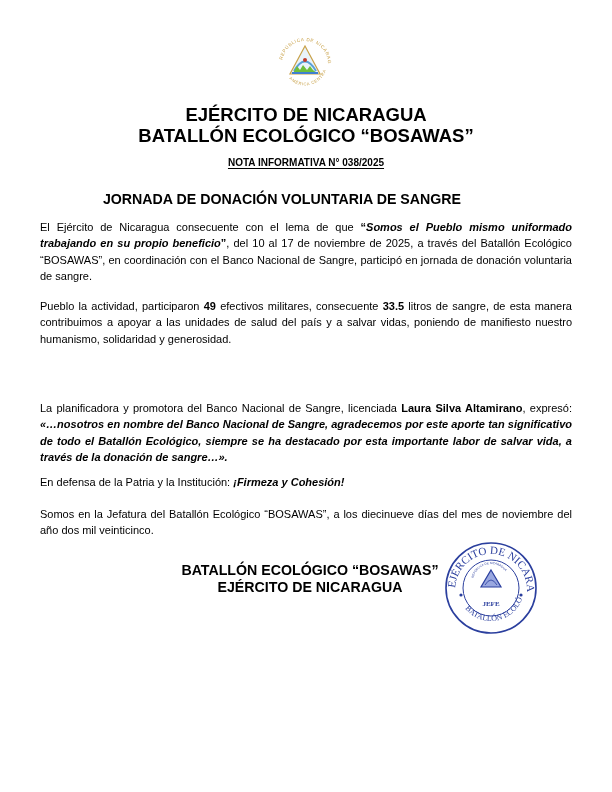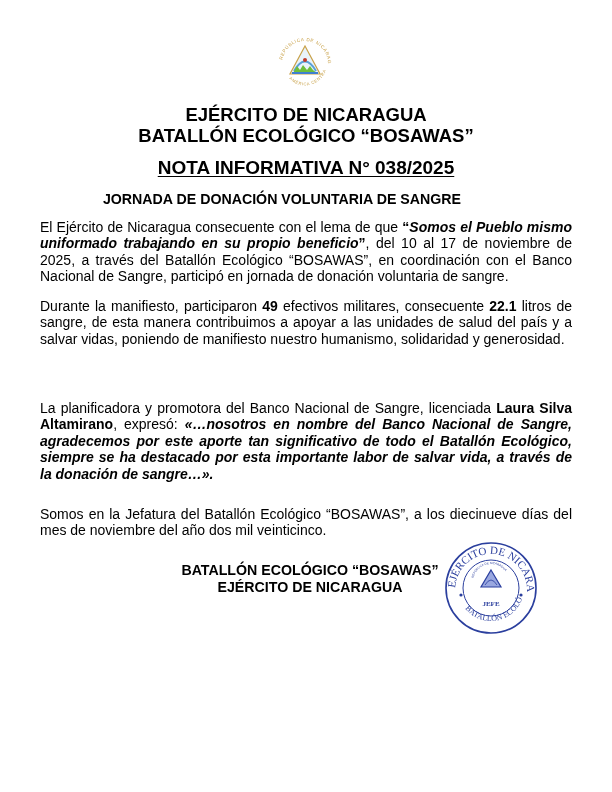--- a/index.html
+++ b/index.html
@@ -2,23 +2,23 @@
 <html><head>
   <meta charset="utf-8">
   <style>
     html, body { margin: 0; padding: 0; background: #ffffff; }
     body { width: 612px; height: 792px; position: relative; overflow: hidden; font-family: "Liberation Sans", sans-serif; color: #000; }
     .page { position: absolute; left: 0; top: 0; width: 612px; height: 792px; }
     .crest { position: absolute; left: 272px; top: 34px; width: 66px; height: 58px; }
     .title { position: absolute; left: 0; width: 612px; text-align: center; font-weight: bold; font-size: 18.5px; line-height: 21px; }
     .title1 { top: 104px; }
     .title2 { top: 125px; }
-    .note { position: absolute; left: 0; width: 612px; top: 157px; text-align: center; font-weight: bold; font-size: 19px; text-decoration: underline; text-underline-offset: 2px; }
+    .note { position: absolute; left: 0; width: 612px; top: 157px; text-align: center; font-weight: bold; font-size: 10px; text-decoration: underline; text-underline-offset: 2px; }
     .subject { position: absolute; left: 0; width: 564px; top: 191px; text-align: center; font-weight: bold; font-size: 14.2px; }
-    .para { position: absolute; left: 40px; width: 532px; font-size: 14px; line-height: 16.4px; text-align: justify; }
+    .para { position: absolute; left: 40px; width: 532px; font-size: 11px; line-height: 16.4px; text-align: justify; }
     .p1 { top: 219px; }
     .p2 { top: 298px; }
     .p3 { top: 364px; margin-top: 36px; }
     .p4 { top: 442px; }
     .p5 { top: 474px; }
     .p6 { top: 506px; }
     .b { font-weight: bold; }
     .bi { font-weight: bold; font-style: italic; }
     .signature { position: absolute; left: 160px; top: 562px; width: 300px; text-align: center; font-weight: bold; font-size: 14.2px; line-height: 17px; }
     .seal { position: absolute; left: 443px; top: 540px; width: 96px; height: 96px; }
@@ -49,28 +49,31 @@
 
   <div class="note">NOTA INFORMATIVA N° 038/2025</div>
 
   <div class="subject">JORNADA DE DONACIÓN VOLUNTARIA DE SANGRE</div>
 
   <div class="para p1">
     <span>El Ejército de Nicaragua consecuente con el lema de que </span><span class="b">“</span><span class="bi">Somos el Pueblo mismo uniformado trabajando en su propio beneficio</span><span class="b">”</span><span>, del 10 al 17 de noviembre de 2025, a través del Batallón Ecológico “BOSAWAS”, en coordinación con el Banco Nacional de Sangre, participó en jornada de donación voluntaria de sangre.</span>
   </div>
 
   <div class="para p2">
-    <span>Durante la manifiesto, participaron </span><span class="b">49</span><span> efectivos militares, consecuente </span><span class="b">22.1</span><span> litros de sangre, de esta manera contribuimos a apoyar a las unidades de salud del país y a salvar vidas, poniendo de manifiesto nuestro humanismo, solidaridad y generosidad.</span>
+    <span>Pueblo la actividad, participaron </span><span class="b">49</span><span> efectivos militares, consecuente </span><span class="b">33.5</span><span> litros de sangre, de esta manera contribuimos a apoyar a las unidades de salud del país y a salvar vidas, poniendo de manifiesto nuestro humanismo, solidaridad y generosidad.</span>
   </div>
 
   <div class="para p3">
     <span>La planificadora y promotora del Banco Nacional de Sangre, licenciada </span><span class="b">Laura Silva Altamirano</span><span>, expresó: </span><span class="bi">«…nosotros en nombre del Banco Nacional de Sangre, agradecemos por este aporte tan significativo de todo el Batallón Ecológico, siempre se ha destacado por esta importante labor de salvar vida, a través de la donación de sangre…».</span>
   </div>
 
 
+  <div class="para p5">
+    <span>En defensa de la Patria y la Institución: </span><span class="bi">¡Firmeza y Cohesión!</span>
+  </div>
 
   <div class="para p6">
     <span>Somos en la Jefatura del Batallón Ecológico “BOSAWAS”, a los diecinueve días del mes de noviembre del año dos mil veinticinco.</span>
   </div>
 
   <div class="signature">
     <div>BATALLÓN ECOLÓGICO “BOSAWAS”</div>
     <div>EJÉRCITO DE NICARAGUA</div>
   </div>
 

